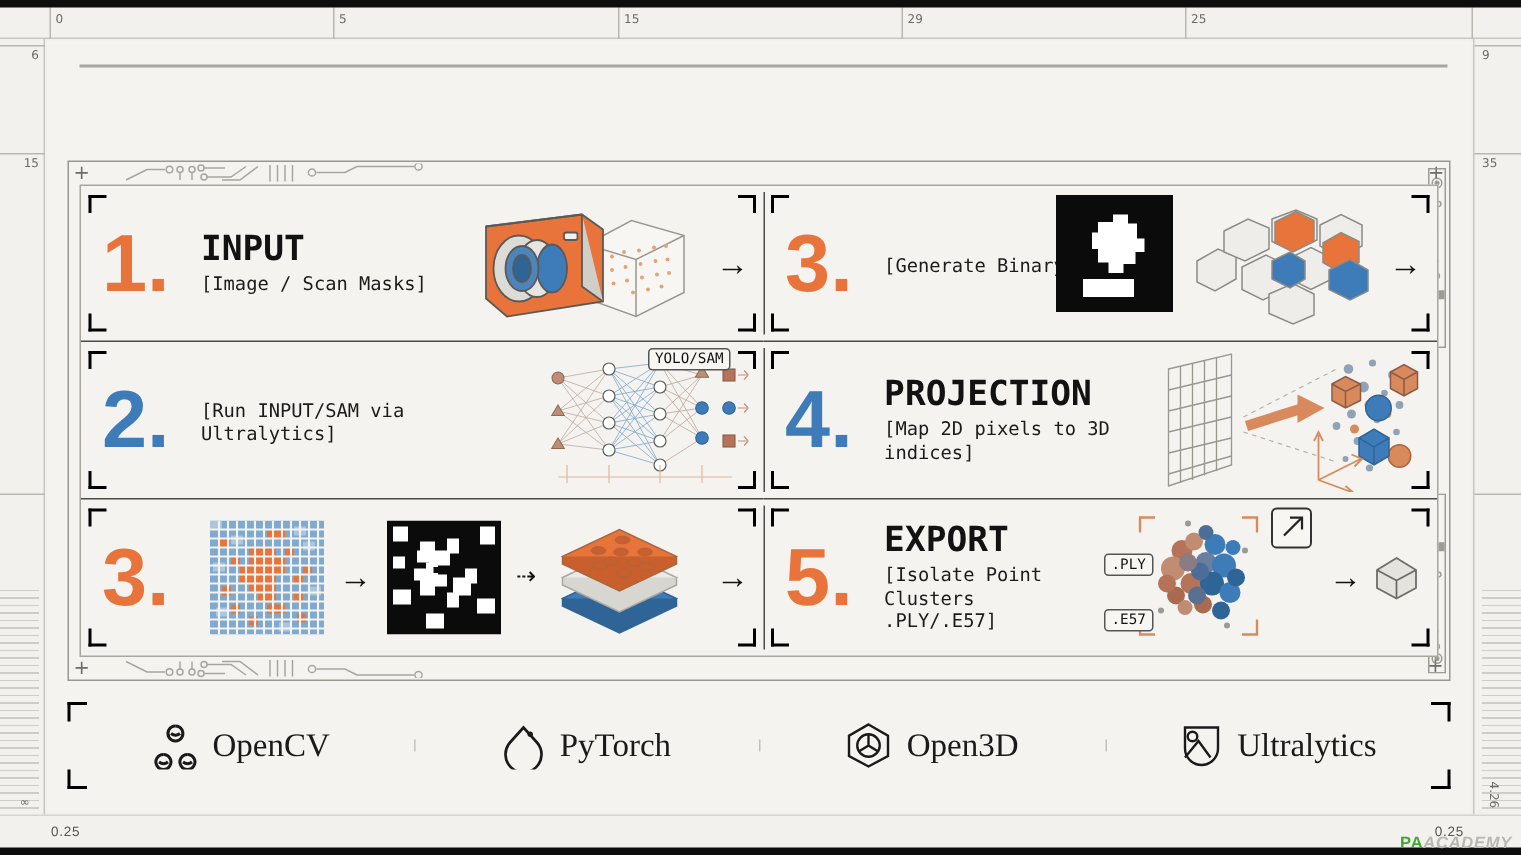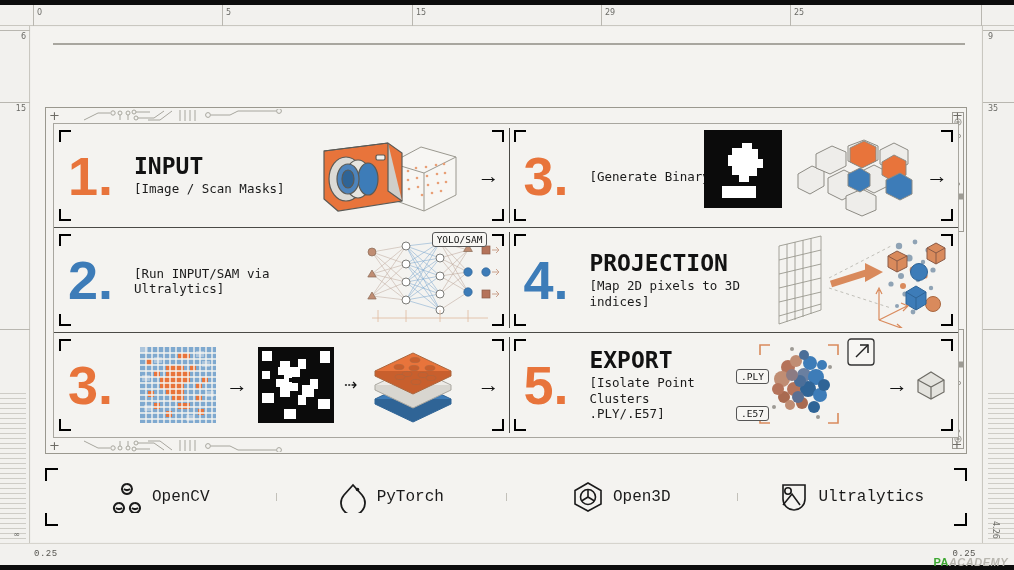--- a/index.html
+++ b/index.html
@@ -40,21 +40,21 @@
   .rot { writing-mode: vertical-rl; text-orientation: mixed; }
 
   .hatch-left { position:absolute; left:0; width:26px; bottom:0; height:150px;
                 background: repeating-linear-gradient(to bottom,
                   #c2c0b9 0 1px, transparent 1px 5px); opacity:.75; }
   .hatch-right { position:absolute; right:0; width:26px; bottom:0; height:150px;
                 background: repeating-linear-gradient(to bottom,
                   #c2c0b9 0 1px, transparent 1px 5px); opacity:.75; }
 
   .corner-num { position:absolute; font-size:9px; color:#55544f;
-                font-family:Liberation Mono, monospace; letter-spacing:.5px; }
+                font-family:Liberation Sans, sans-serif; letter-spacing:.5px; }
 
   
   #slide {
     position:absolute; left:31px; top:27px; right:33px; bottom:28px;
     background:#f4f3f0; z-index:10; overflow:hidden;
   }
 
   
   .title-wrap { padding: 18px 0 0 22px; }
   .title { font-size:34px; font-weight:800; color:#121212; letter-spacing:-0.8px;
@@ -117,21 +117,21 @@
           background:#f7f6f3; border:1px solid #555; border-radius:3px;
           padding:1px 4px; color:#111; z-index:5; }
 
   
   .footer { position:absolute; left:14px; right:14px; bottom:10px; height:70px;
             display:flex; align-items:center; }
   .logo { flex:1; display:flex; align-items:center; justify-content:center; gap:9px;
           position:relative; }
   .logo + .logo::before { content:""; position:absolute; left:0; top:12px; bottom:12px;
                           width:1px; background:#c2c0b9; }
-  .logo-text { font-size:16px; color:#1a1a1a; font-family:Liberation Mono, monospace; }
+  .logo-text { font-size:22px; color:#1a1a1a; font-family:Liberation Serif, serif; }
 
   .fcorner { position:absolute; width:13px; height:13px; border-color:#e3b48f; }
   .fcorner.tl { left:0; top:6px; border-left:2px solid; border-top:2px solid; }
   .fcorner.tr { right:0; top:6px; border-right:2px solid; border-top:2px solid; }
   .fcorner.bl { left:0; bottom:6px; border-left:2px solid; border-bottom:2px solid; }
   .fcorner.brr { right:0; bottom:6px; border-right:2px solid; border-bottom:2px solid; }
 
   
   .watermark { position:absolute; right:6px; bottom:2px; z-index:70;
                font-family:"Liberation Sans", sans-serif; font-size:11px;

